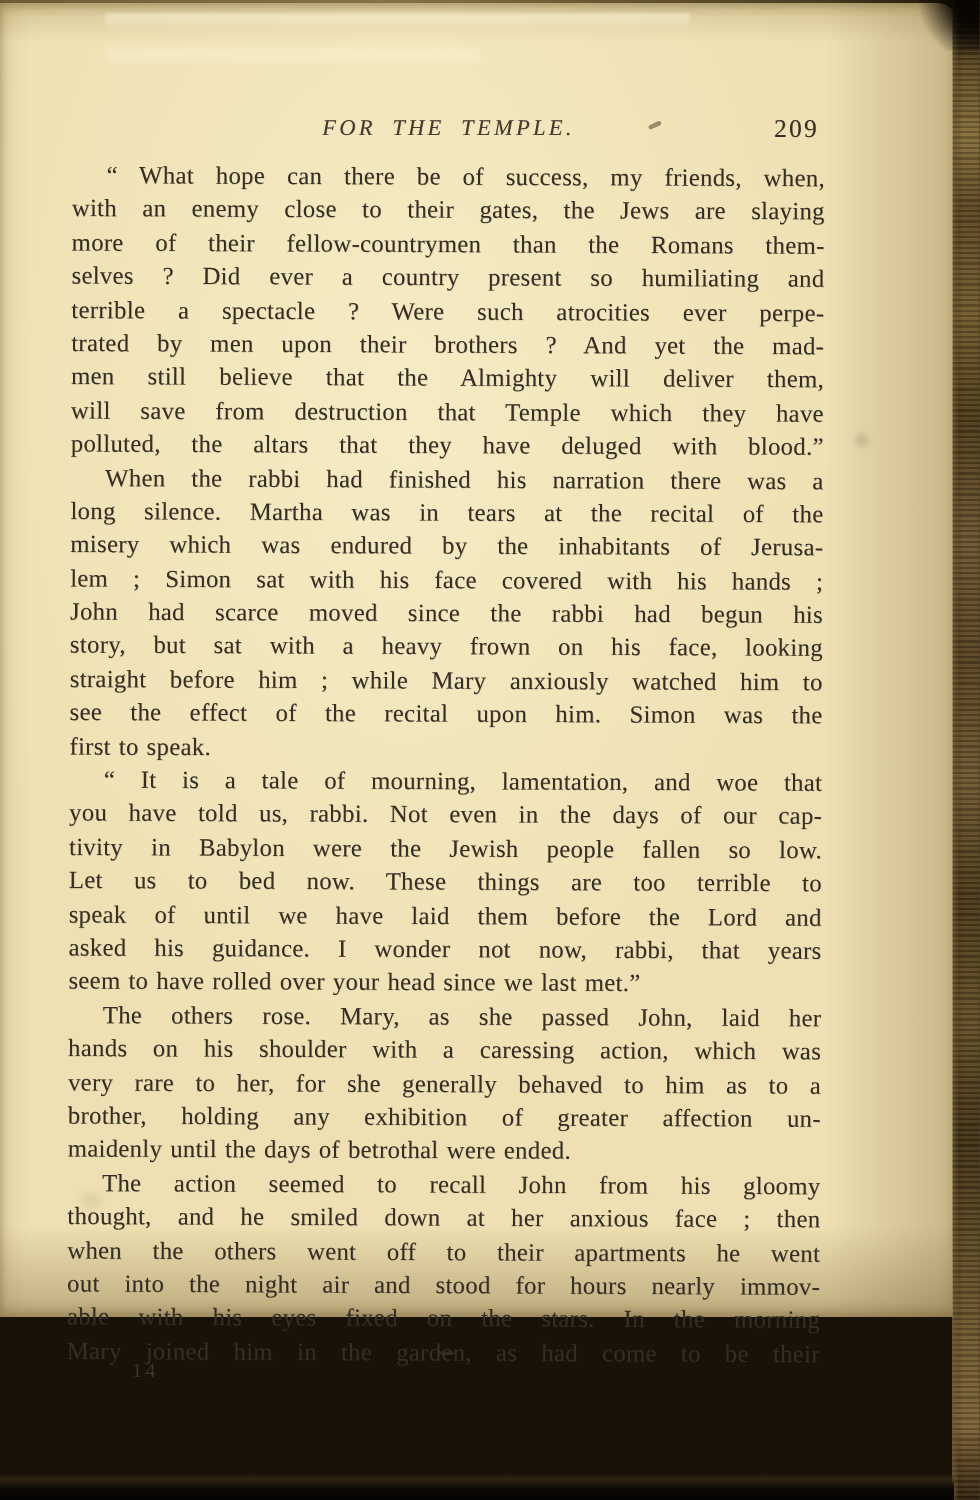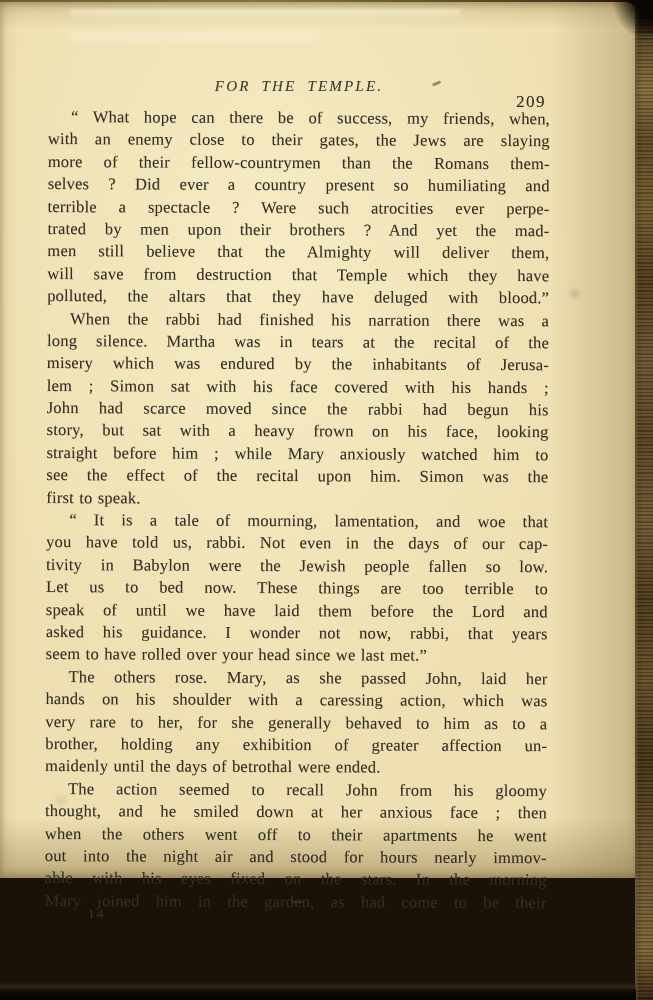--- a/index.html
+++ b/index.html
@@ -37,21 +37,21 @@
     background: rgba(255,250,228,0.30); filter: blur(2.5px); }
 
   .header { position: absolute; left: 48px; top: 74px; width: 502px; height: 22px; }
   .running-title {
     position: absolute; left: 0; right: 0; top: 2px; text-align: center;
     font-style: italic; font-size: 15px; letter-spacing: 2.2px; word-spacing: 5px;
     color: #423b2e;
     text-shadow: 0.3px 0.3px 0.4px rgba(60,52,40,0.35);
   }
   .page-number {
-    position: absolute; right: 4px; top: 16px;
+    position: absolute; right: 4px; top: 0px;
     font-size: 17px; letter-spacing: 1.5px; color: #352e24;
     text-shadow: 0.3px 0.3px 0.4px rgba(53,46,36,0.35);
     margin-left: 33px;
   }
 
   .text-block {
     position: absolute; left: 48px; top: 104px; width: 502px;
     font-size: 16.5px; line-height: 22.4px; color: #35 2e24;
     color: #352e24;
     letter-spacing: 0.2px; word-spacing: 1px;

